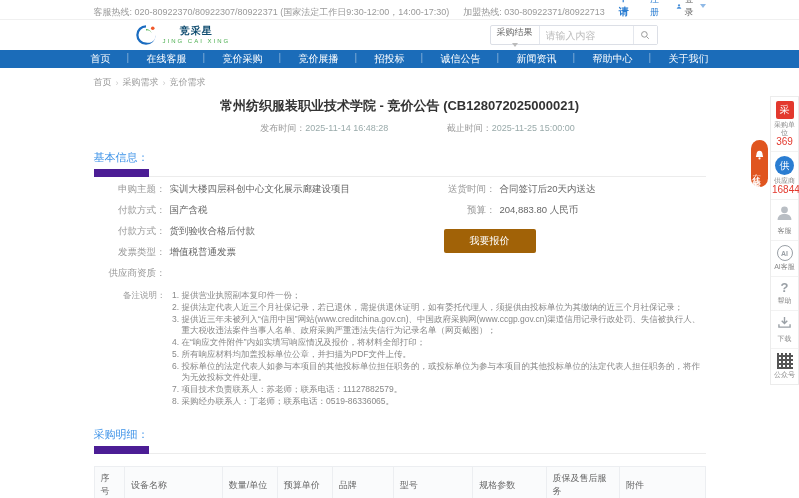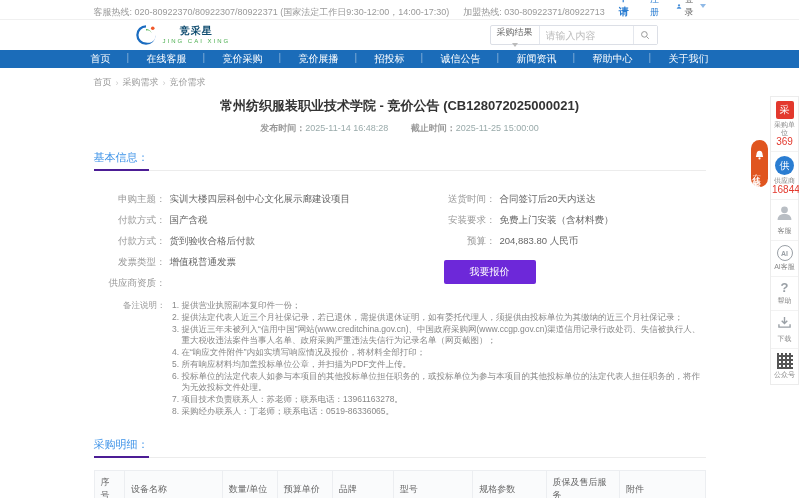--- a/index.html
+++ b/index.html
@@ -45,36 +45,36 @@
   .nav li + li::before { content:"|"; color:rgba(255,255,255,.45); position:absolute; left:-2px; top:0; }
 
   
   .breadcrumb { padding:8px 0 4px 0; font-size:9px; color:#999; display:flex; gap:4px; align-items:center; }
   .breadcrumb span.sep::before { content:"›"; color:#ccc; }
   .breadcrumb .crumb { cursor:pointer; }
 
   
   .notice-title { text-align:center; font-size:13px; font-weight:bold; color:#333; margin-top:4px; }
   .notice-dates { text-align:center; font-size:9px; color:#9aa; margin-top:7px; }
-  .notice-dates b { font-weight:bold; color:#999; }
+  .notice-dates b { font-weight:normal; color:#999;margin-left:36px; }
   .notice-dates .dt { margin:0 10px; }
 
   
   .sec-head { border-bottom:1px solid #ececec; margin-top:12px; }
   .sec-head span { display:inline-block; color:#3e93e8; font-size:11px; padding-bottom:4px;
-    border-bottom:2px solid #4c1d95; margin-bottom:-1px; }
-
-  
-  .info-grid { display:flex; margin-top:22px; }
+    border-bottom:8px solid #4c1d95; margin-bottom:-1px; }
+
+  
+  .info-grid { display:flex; margin-top:6px; }
   .info-left { width:330px; }
   .info-right { flex:1; }
   .info-row { display:flex; margin-bottom:9px; font-size:9.5px; line-height:12px; }
   .info-label { width:72px; text-align:right; color:#999; flex:none; }
   .info-value { color:#666; padding-left:4px; }
-  .quote-btn { margin:4px 0 0 20px; background:#6d28d9; color:#fff; border:0; border-radius:2px;
+  .quote-btn { margin:4px 0 0 20px; background:#a16207; color:#fff; border:0; border-radius:2px;
     font-size:10px; padding:5px 26px; cursor:pointer; }
 
   
   .remarks { display:flex; font-size:8.5px; margin-top:2px; }
   .remarks-label { width:72px; text-align:right; color:#999; flex:none; line-height:11px; }
   .remarks ol { margin-left:16px; color:#888; line-height:11px; }
   .remarks li { margin-bottom:1px; }
 
   
   .detail-table { width:100%; border-collapse:collapse; margin-top:12px; font-size:9px; table-layout:fixed; }
@@ -216,41 +216,37 @@
         <span class="info-label">供应商资质：</span>
         <span class="info-value"></span>
       </div>
     </div>
     <div class="info-right">
       <div class="info-row">
         <span class="info-label">送货时间：</span>
         <span class="info-value">合同签订后20天内送达</span>
       </div>
       <div class="info-row">
-        <span class="info-label">安装要求：</span>
-        <span class="info-value">免费上门安装（含材料费）</span>
-      </div>
-      <div class="info-row">
         <span class="info-label">预算：</span>
         <span class="info-value">204,883.80 人民币</span>
       </div>
       <button class="quote-btn">我要报价</button>
     </div>
   </div>
 
   <div class="remarks">
     <span class="remarks-label">备注说明：</span>
     <ol>
       <li>提供营业执照副本复印件一份；</li>
       <li>提供法定代表人近三个月社保记录，若已退休，需提供退休证明，如有委托代理人，须提供由投标单位为其缴纳的近三个月社保记录；</li>
       <li>提供近三年未被列入“信用中国”网站(www.creditchina.gov.cn)、中国政府采购网(www.ccgp.gov.cn)渠道信用记录行政处罚、失信被执行人、重大税收违法案件当事人名单、政府采购严重违法失信行为记录名单（网页截图）；</li>
       <li>在“响应文件附件”内如实填写响应情况及报价，将材料全部打印；</li>
       <li>所有响应材料均加盖投标单位公章，并扫描为PDF文件上传。</li>
       <li>投标单位的法定代表人如参与本项目的其他投标单位担任职务的，或投标单位为参与本项目的其他投标单位的法定代表人担任职务的，将作为无效投标文件处理。</li>
-      <li>项目技术负责联系人：苏老师；联系电话：13961163278。</li>
+      <li>项目技术负责联系人：苏老师；联系电话：11127882579。</li>
       <li>采购经办联系人：丁老师；联系电话：0519-86336065。</li>
     </ol>
   </div>
 
   <div class="sec-head" style="margin-top:16px;">
     <span>采购明细：</span>
   </div>
 
   <table class="detail-table">
     <colgroup>

